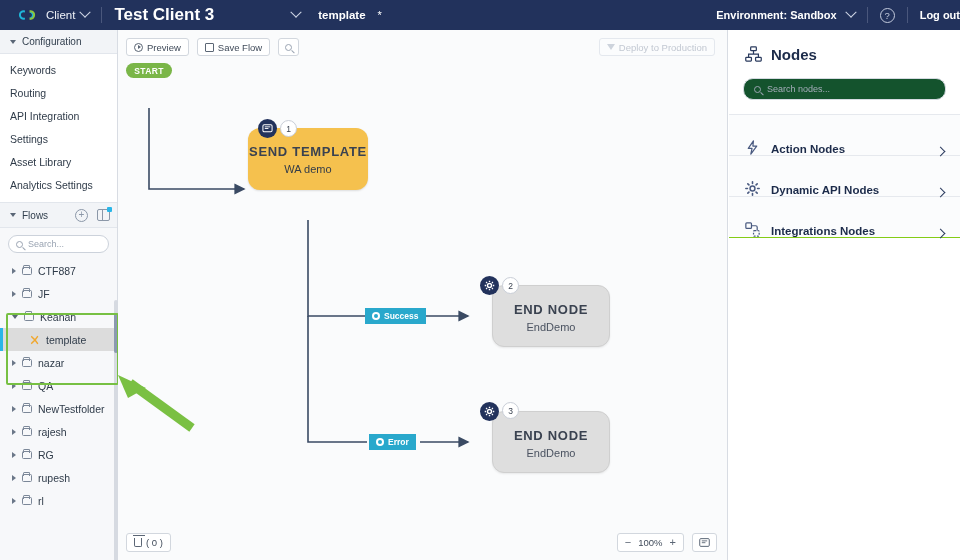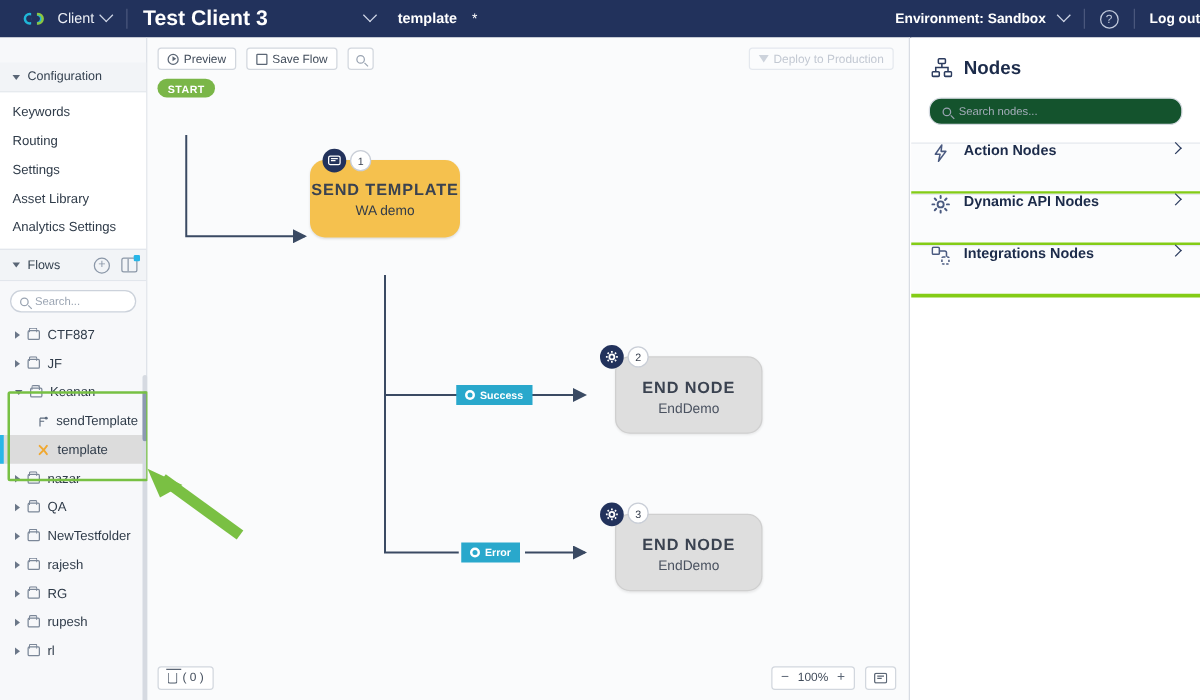--- a/index.html
+++ b/index.html
@@ -38,21 +38,20 @@
 
   
   .sidebar {
     position:absolute; top:30px; left:0; width:118px; height:530px;
     background:#f7f8fa; border-right:1px solid #d8dce3;
   }
   .side-sec-head {
     height:24px; display:flex; align-items:center; padding-left:10px;
     font-size:10px; color:#33404f; border-bottom:1px solid #e2e6ec;
     background:#f2f4f7;
-    margin-top:20px;
   }
   .caret-d { width:0;height:0;border-left:3.5px solid transparent;
              border-right:3.5px solid transparent;border-top:4.5px solid #5a6676;
              margin-right:6px;}
   .caret-r { width:0;height:0;border-top:3.5px solid transparent;
              border-bottom:3.5px solid transparent;border-left:4.5px solid #6b7788;
              margin-right:6px;}
   .cfg-list { background:#ffffff; padding:4px 0 6px 0; }
   .cfg-item { height:23px; display:flex; align-items:center;
               padding-left:10px; font-size:10.5px; color:#2f3b49; cursor:pointer;}
@@ -185,22 +184,22 @@
   }
   .rp-head { height:48px; display:flex; align-items:center; padding-left:16px; gap:9px;}
   .rp-title { font-size:15px; font-weight:bold; color:#1c2b4a;}
   .rp-search-wrap { padding:0 14px 14px 14px;}
   .rp-search {
     height:22px; border:1px solid #d5dae1; border-radius:10px; background:#14532d;
     display:flex;align-items:center; padding-left:10px; gap:6px;
   }
   .rp-search .ph { font-size:9px; color:#a5adba;}
   .rp-item {
-    height:42px; display:flex; align-items:flex-start; padding:0 16px;
-    border-top:1px solid #e6e9ee; border-bottom:3px solid #84cc16;
+    height:42px; display:flex; align-items:flex-end; padding:0 16px;
+    border-top:1px solid #e6e9ee; border-bottom:1px solid #84cc16;
     background:#fbfcfd; cursor:pointer; gap:11px; margin-bottom:-1px;
   }
   .rp-item-label { font-size:11.5px; font-weight:bold; color:#1c2b4a;}
   .rp-chev { margin-left:auto; width:7px;height:7px;
      border-right:1.8px solid #2b3b5e; border-top:1.8px solid #2b3b5e;
      transform: rotate(45deg);}
 
   
   .anno-arrow { position:absolute; left:110px; top:372px; z-index:40; pointer-events:none;}
 </style>
@@ -244,20 +243,23 @@
     </div>
 
     <div class="cfg-list">
       <div class="cfg-item">
         <span>Keywords</span>
       </div>
       <div class="cfg-item">
         <span>Routing</span>
       </div>
       <div class="cfg-item">
+        <span>API Integration</span>
+      </div>
+      <div class="cfg-item">
         <span>Settings</span>
       </div>
       <div class="cfg-item">
         <span>Asset Library</span>
       </div>
       <div class="cfg-item">
         <span>Analytics Settings</span>
       </div>
     </div>
 
@@ -289,27 +291,20 @@
         <span class="folder"></span>
         <span>JF</span>
       </div>
 
       <div class="tree-row lvl0">
         <span class="caret-d"></span>
         <span class="folder"></span>
         <span>Keanan</span>
       </div>
 
-      <div class="tree-row lvl1">
-        <svg class="flow-ic" viewBox="0 0 10 12">
-          <path d="M2 11 L2 3 M2 3 L7 3 M2 6 L6 6" stroke="#5c6a7d" stroke-width="1.1" fill="none"></path>
-          <circle cx="8" cy="3" r="1.4" fill="#5c6a7d"></circle>
-        </svg>
-        <span>sendTemplate</span>
-      </div>
 
       <div class="tree-row lvl1 sel">
         <svg class="tmpl-ic" viewBox="0 0 12 12">
           <path d="M2 2 L6 6 L2 10" stroke="#f0a830" stroke-width="1.8" fill="none" stroke-linecap="round"></path>
           <path d="M9 2 L6 6 L9 10" stroke="#f0a830" stroke-width="1.8" fill="none" stroke-linecap="round"></path>
         </svg>
         <span>template</span>
       </div>
 
       <div class="tree-row lvl0">

